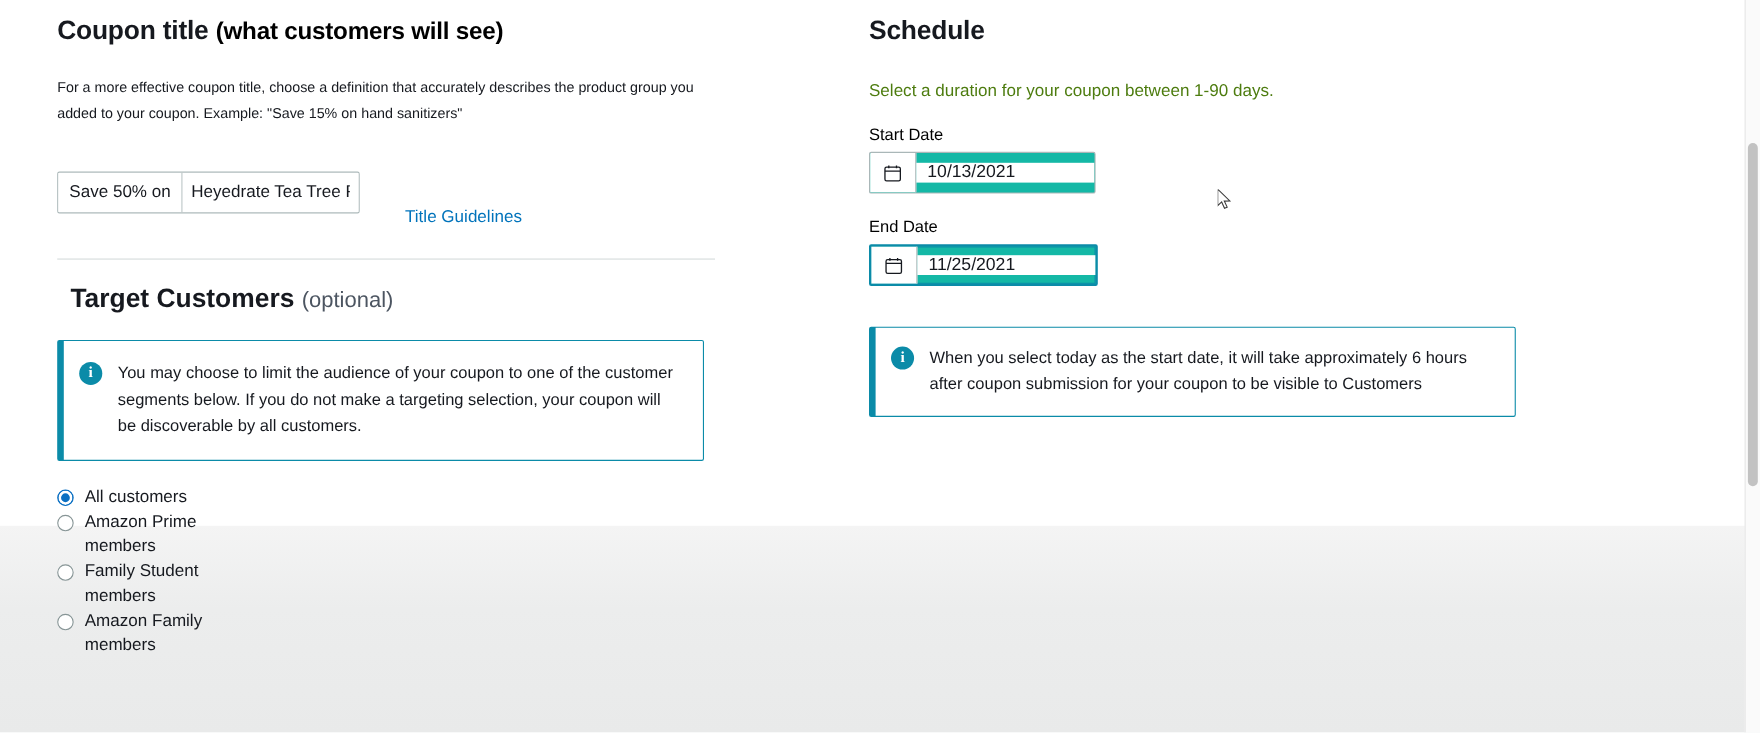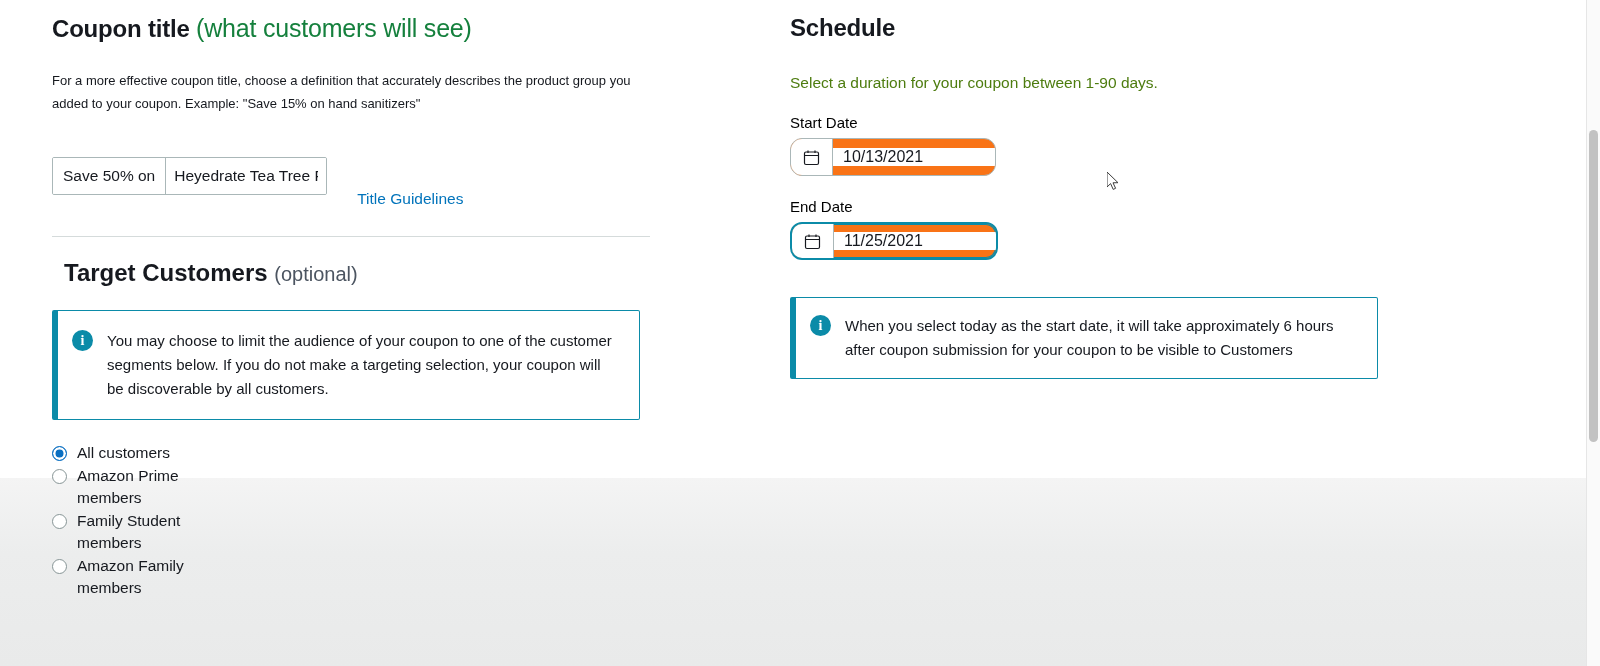--- a/index.html
+++ b/index.html
@@ -34,36 +34,37 @@
     width: 760px;
   }
   h2.section-title {
     font-size: 24px;
     font-weight: bold;
     color: #16191f;
     margin: 14px 0 0 0;
     letter-spacing: -0.2px;
   }
   h2.section-title .sub {
-    font-weight: normal;
-    font-size: 25px;
-    color: #15803d;
+    font-weight: bold;
+    font-size: 22px;
+    color: #000000;
   }
   .desc {
     font-size: 13px;
     color: #16191f;
     line-height: 23px;
     margin-top: 26px;
     width: 580px;
   }
   
   .title-row {
     display: flex;
     align-items: center;
     margin-top: 28px;
+    gap: 11px;
   }
   .input-group {
     display: flex;
     border: 1px solid #aab7b8;
     border-radius: 2px;
     overflow: hidden;
     background: #fff;
     height: 38px;
   }
   .prefix {
@@ -185,23 +186,23 @@
     font-size: 15px;
     color: #000000;
     margin-top: 22px;
     margin-bottom: 7px;
   }
   .date-row { display: flex; align-items: center; }
   .date-box {
     display: flex;
     align-items: center;
     border: 1px solid #aab7b8;
-    border-radius: 12px;
+    border-radius: 2px;
     height: 38px;
-    background: #f97316;
+    background: #14b8a6;
     overflow: hidden;
   }
   .date-box.focused {
     border: 2px solid #0b8ba8;
     box-shadow: 0 0 0 1px #0b8ba8 inset;
   }
   .cal-btn {
     width: 42px;
     height: 100%;
     display: flex;

